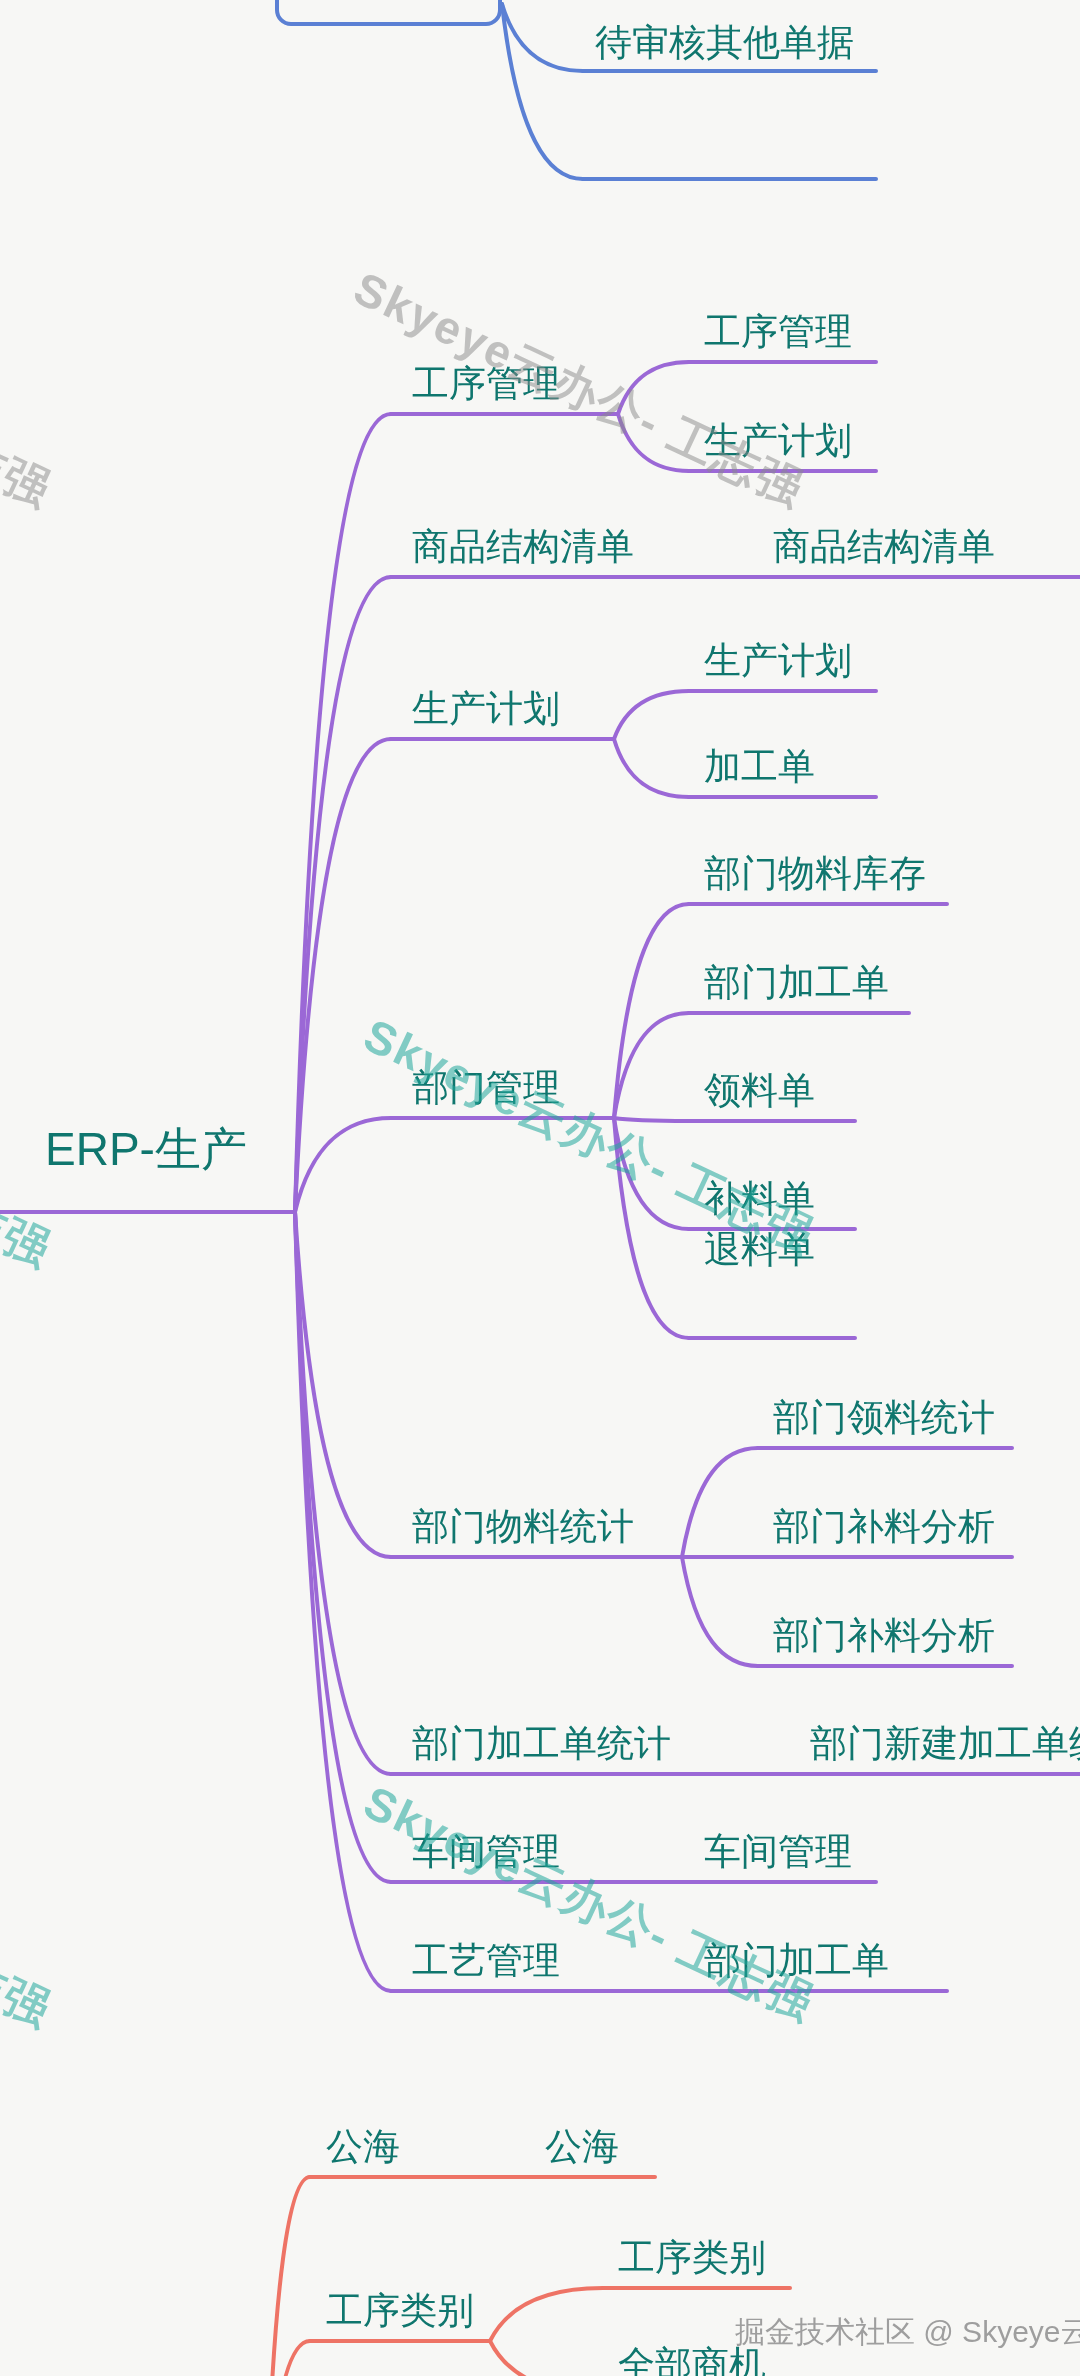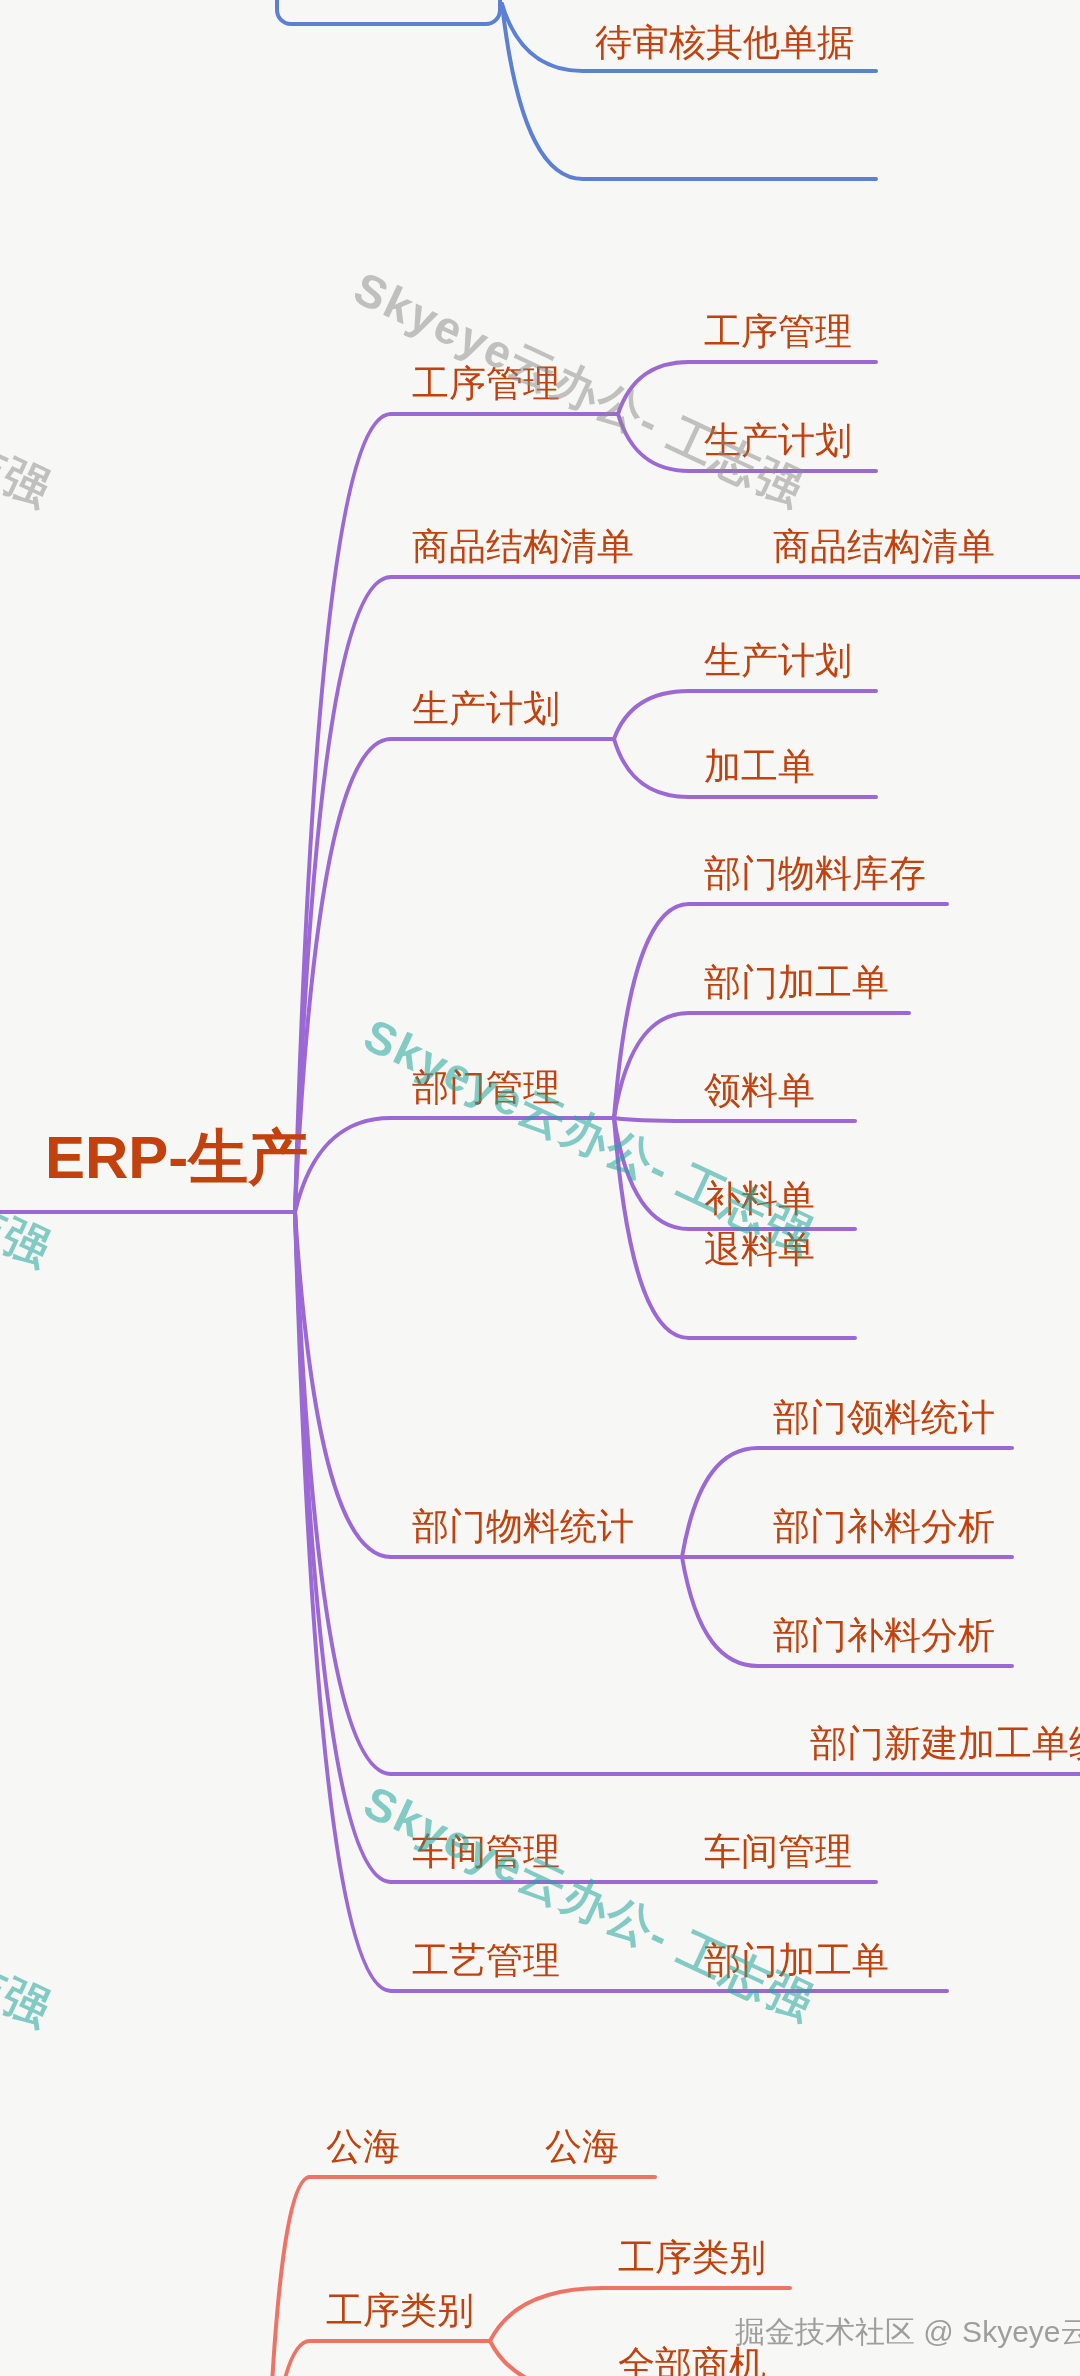--- a/index.html
+++ b/index.html
@@ -11,26 +11,26 @@
     font-family:"Liberation Sans","DejaVu Sans",sans-serif;
   }
   svg.links{position:absolute;left:0;top:0;}
   svg.links path, svg.links rect{fill:none;stroke-width:4;stroke-linecap:round;}
   .st-blue{stroke:#5b80d4;}
   .st-purple{stroke:#9b68d6;}
   .st-red{stroke:#ee7365;}
   .node{
     position:absolute;
     font-size:37px;
-    color:#c2410c;
+    color:#0f766e;
     white-space:nowrap;
     line-height:1.2;
     cursor:pointer;
   }
-  .root{font-size:60px;font-weight:bold;}
+  .root{font-size:46px;}
   .wm{
     position:absolute;
     font-size:46px;
     letter-spacing:2px;
     white-space:nowrap;
     transform:rotate(25deg);
     transform-origin:0 0;
     pointer-events:none;
     font-weight:bold;
   }
@@ -135,20 +135,21 @@
 
   <div class="node" style="left:595px;top:21px">待审核其他单据</div>
 
   <div class="node root" style="left:45px;top:1122px">ERP-生产</div>
 
   <div class="node" style="left:412px;top:362px">工序管理</div>
   <div class="node" style="left:412px;top:525px">商品结构清单</div>
   <div class="node" style="left:412px;top:687px">生产计划</div>
   <div class="node" style="left:412px;top:1066px">部门管理</div>
   <div class="node" style="left:412px;top:1505px">部门物料统计</div>
+  <div class="node" style="left:412px;top:1722px">部门加工单统计</div>
   <div class="node" style="left:412px;top:1830px">车间管理</div>
   <div class="node" style="left:412px;top:1939px">工艺管理</div>
 
   <div class="node" style="left:704px;top:310px">工序管理</div>
   <div class="node" style="left:704px;top:419px">生产计划</div>
   <div class="node" style="left:773px;top:525px">商品结构清单</div>
   <div class="node" style="left:704px;top:639px">生产计划</div>
   <div class="node" style="left:704px;top:745px">加工单</div>
   <div class="node" style="left:704px;top:852px">部门物料库存</div>
   <div class="node" style="left:704px;top:961px">部门加工单</div>

